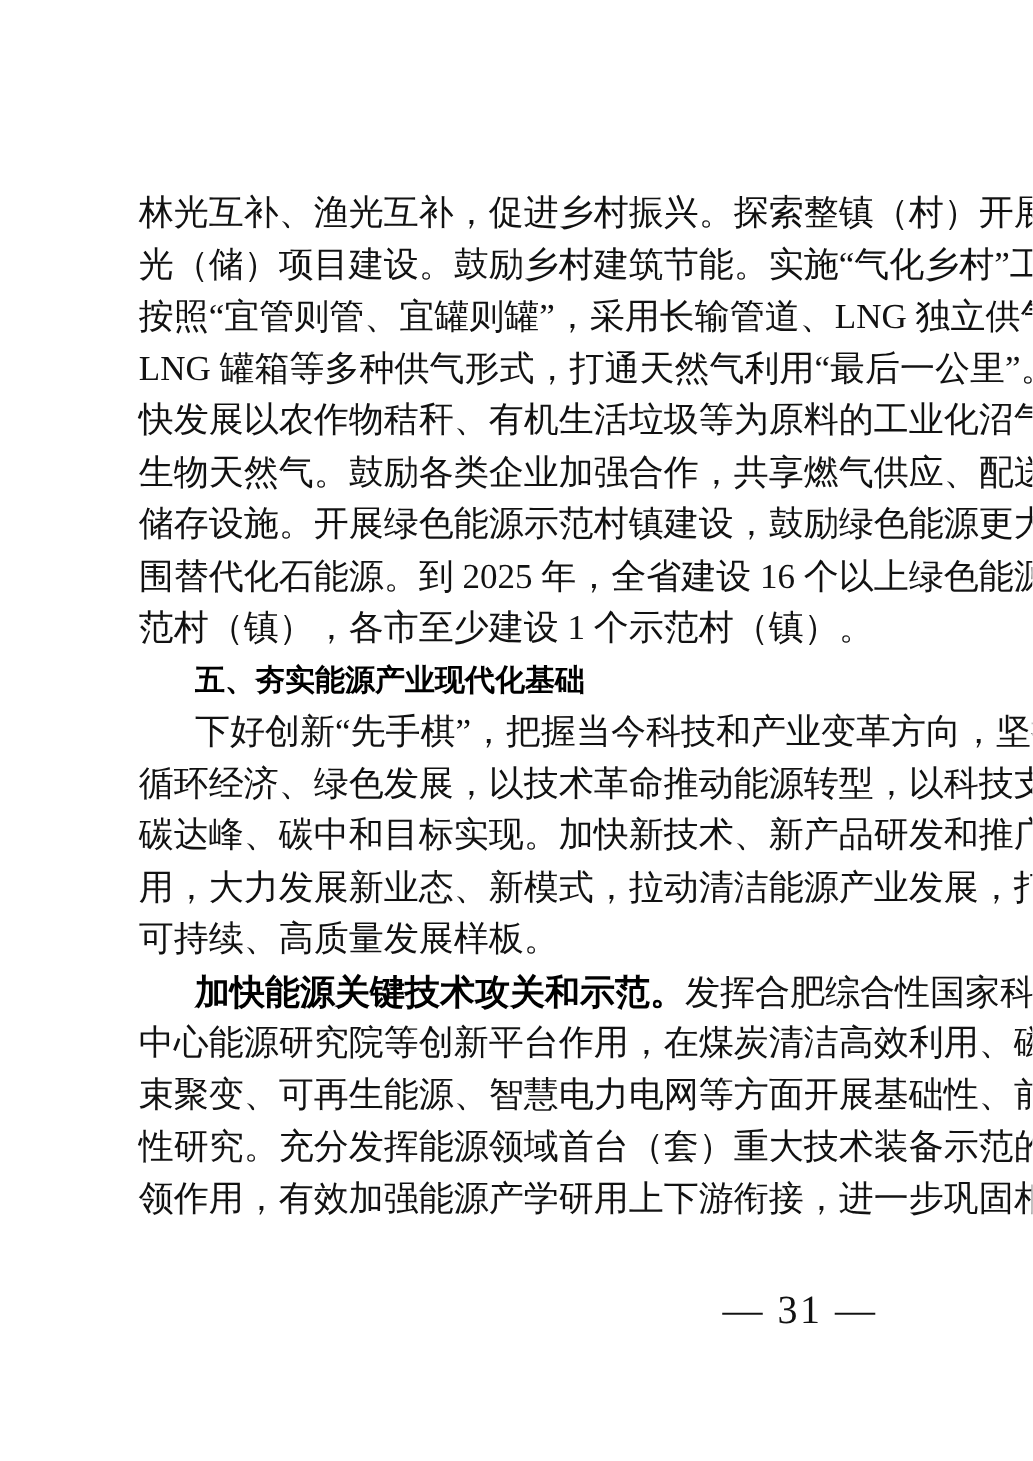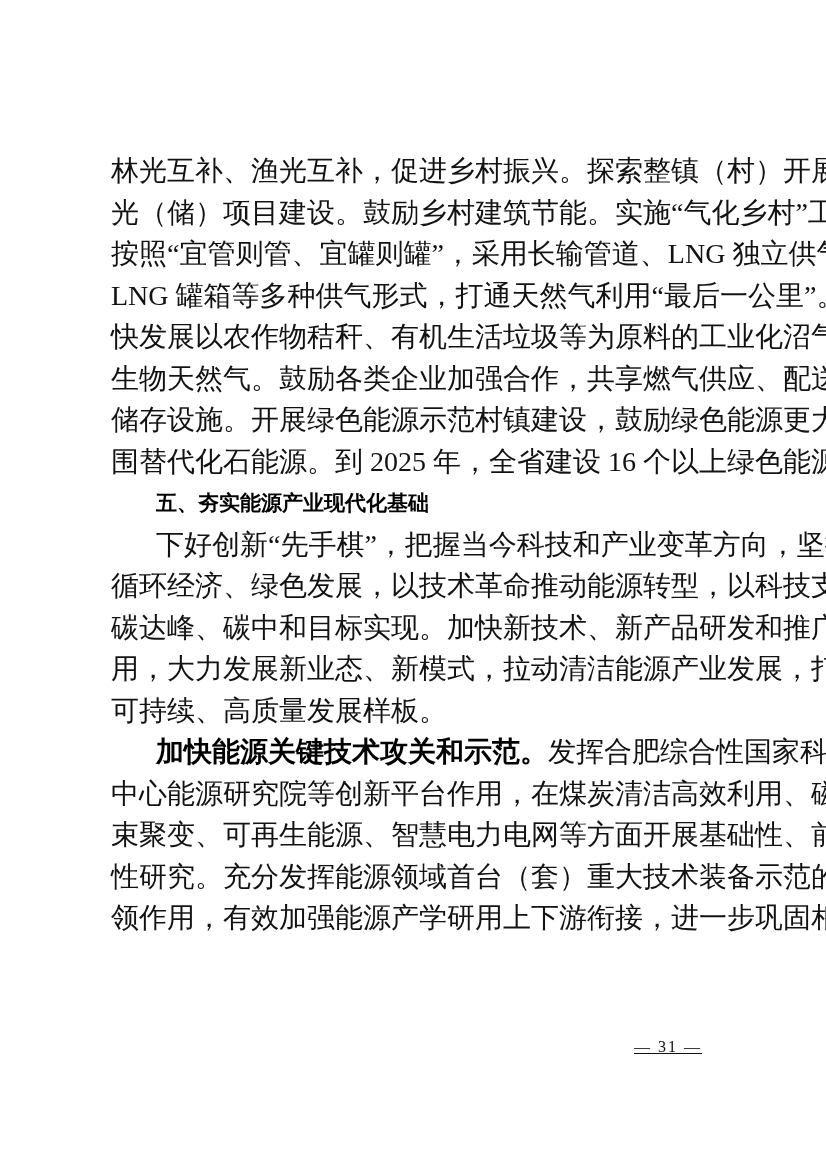--- a/index.html
+++ b/index.html
@@ -34,61 +34,61 @@
   }
   .line.para-end {
     text-align-last: left;
   }
   .line.indent {
     text-indent: 45px;
   }
   .heading {
     font-family: "Liberation Sans", "DejaVu Sans", sans-serif;
     font-weight: bold;
-    font-size: 21px;
+    font-size: 24px;
     line-height: 41.5px;
     height: 41.5px;
     text-indent: 45px;
     text-align: left;
     text-align-last: left;
     white-space: nowrap;
     color: #000000;
   }
   .lead-bold {
     font-family: "Liberation Sans", "DejaVu Sans", sans-serif;
     font-weight: bold;
     color: #000000;
     margin-top: 24px;
   }
   .page-number {
     position: absolute;
     top: 1032px;
     right: 124px;
-    font-size: 16px;
+    font-size: 32px;
     line-height: 30px;
     font-family: "Liberation Serif", "DejaVu Serif", serif;
     color: #121212;
     letter-spacing: 2px;
-    text-decoration: underline;
   }
 </style>
 </head>
 <body>
 
 <div class="page">
   <div class="content">
 
     <div class="line">林光互补、渔光互补，促进乡村振兴。探索整镇（村）开展风</div>
     <div class="line">光（储）项目建设。鼓励乡村建筑节能。实施“气化乡村”工程，</div>
     <div class="line">按照“宜管则管、宜罐则罐”，采用长输管道、LNG 独立供气站、</div>
     <div class="line">LNG 罐箱等多种供气形式，打通天然气利用“最后一公里”。加</div>
     <div class="line">快发展以农作物秸秆、有机生活垃圾等为原料的工业化沼气和</div>
     <div class="line">生物天然气。鼓励各类企业加强合作，共享燃气供应、配送和</div>
     <div class="line">储存设施。开展绿色能源示范村镇建设，鼓励绿色能源更大范</div>
     <div class="line">围替代化石能源。到 2025 年，全省建设 16 个以上绿色能源示</div>
+    <div class="line para-end">范村（镇），各市至少建设 1 个示范村（镇）。</div>
 
     <div class="heading">五、夯实能源产业现代化基础</div>
 
     <div class="line indent">下好创新“先手棋”，把握当今科技和产业变革方向，坚持</div>
     <div class="line">循环经济、绿色发展，以技术革命推动能源转型，以科技支撑</div>
     <div class="line">碳达峰、碳中和目标实现。加快新技术、新产品研发和推广应</div>
     <div class="line">用，大力发展新业态、新模式，拉动清洁能源产业发展，打造</div>
     <div class="line para-end">可持续、高质量发展样板。</div>
 
 

